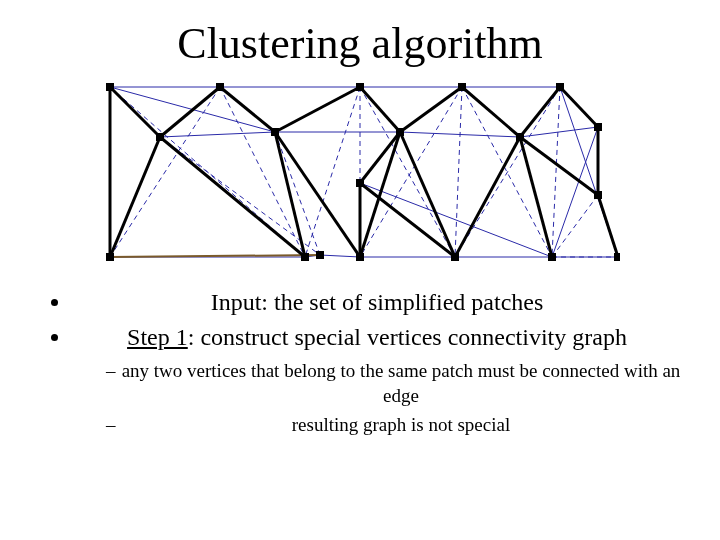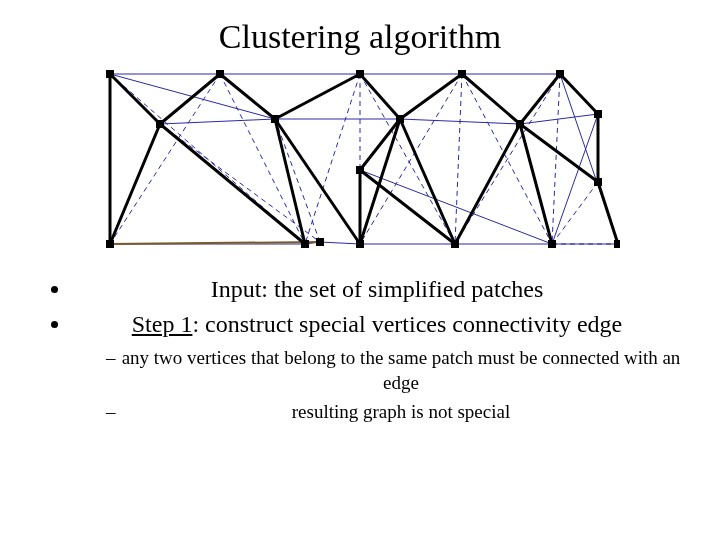--- a/index.html
+++ b/index.html
@@ -12,21 +12,21 @@
     color: #000;
   }
   .slide {
     width: 720px;
     height: 540px;
     position: relative;
     box-sizing: border-box;
     padding: 12px 38px 20px 38px;
   }
   h1.title {
-    font-size: 34px;
+    font-size: 44px;
     font-weight: 400;
     text-align: center;
     margin: 6px 0 8px 0;
   }
   .figure {
     display: block;
     margin: 0 auto 20px auto;
   }
   ul.top {
     font-size: 24px;
@@ -152,20 +152,20 @@
         <rect x="448" y="176" width="8" height="8"></rect>
         <rect x="514" y="176" width="8" height="8"></rect>
       </g>
   </svg>
 
   <ul class="top">
     <li>
       <span>Input: </span><span>the set of simplified patches</span>
     </li>
     <li>
-      <span class="step">Step 1</span><span>: construct special vertices connectivity edge</span>
+      <span class="step">Step 1</span><span>: construct special vertices connectivity graph</span>
       <ul class="sub">
         <li>any two vertices that belong to the same patch must be connected with an edge</li>
         <li>resulting graph is not special</li>
       </ul>
     </li>
   </ul>
 </div>
 
 </body></html>

